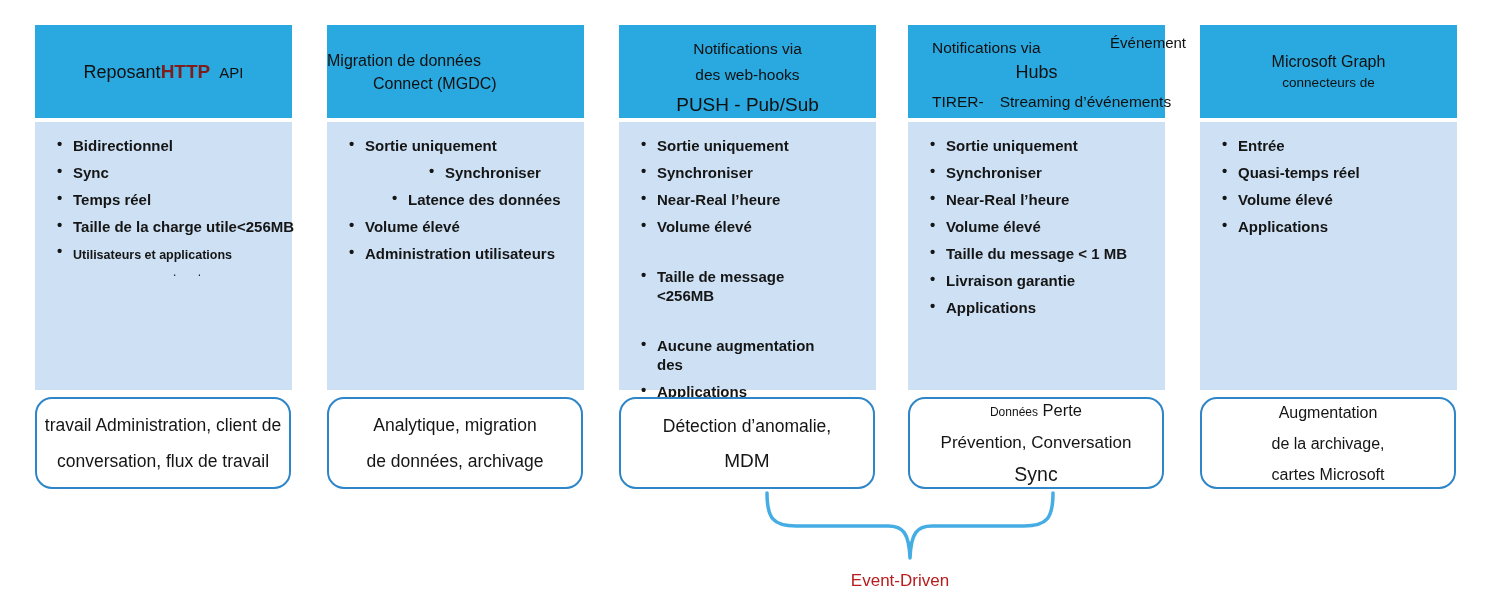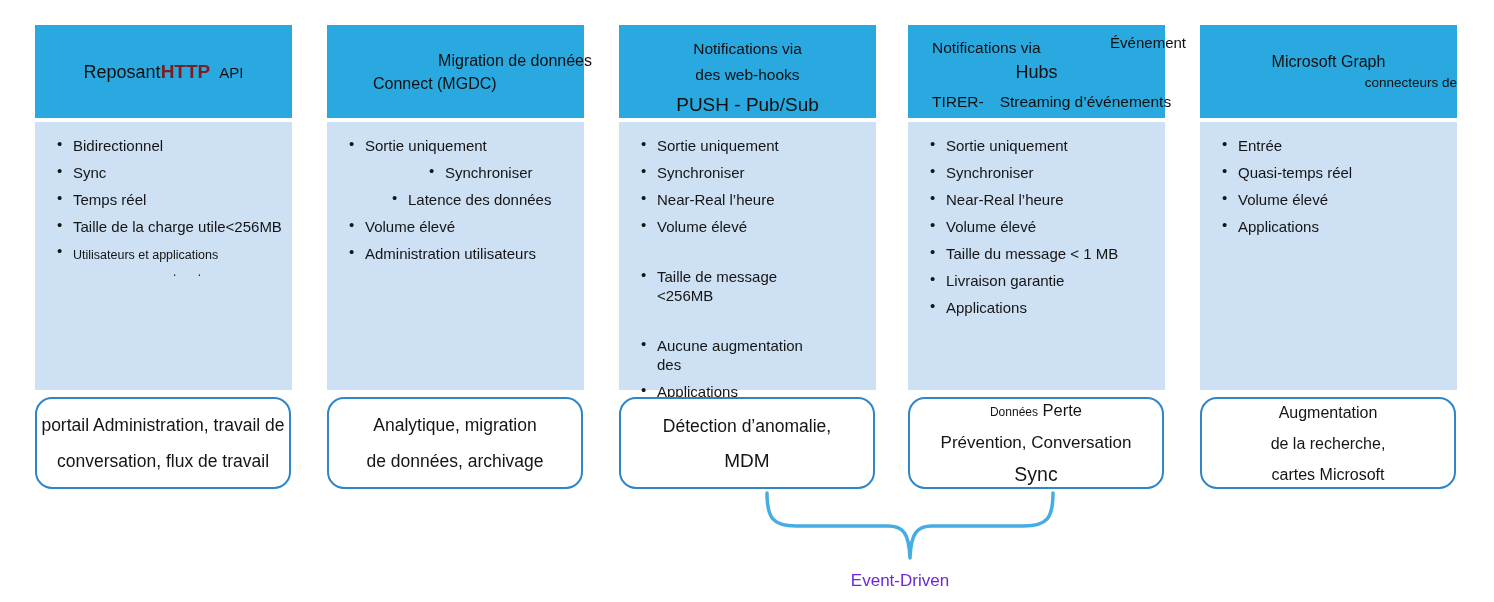--- a/index.html
+++ b/index.html
@@ -10,71 +10,71 @@
   .col{position:absolute;top:25px;width:257px;}
   .hdr{
     height:93px;background:#29A9E0;box-sizing:border-box;display:flex;
     flex-direction:column;overflow:visible;position:relative;color:#101010;
   }
   .hdr.center{justify-content:center;}
   .body{
     margin-top:4px;height:268px;background:#CDE0F4;box-sizing:border-box;
     padding-top:14px;
   }
-  ul{list-style:none;margin:0;padding:0 0 0 22px;}
+  ul{list-style:none;margin:0;padding:0 0 0 22px;font-weight:bold;}
   li{
     position:relative;padding-left:16px;margin-bottom:8px;font-size:15px;
     line-height:19px;white-space:nowrap;
   }
   li::before{content:"•";position:absolute;left:0;top:-2px;font-size:15px;}
   li.wrap{white-space:pre-line;margin-top:31px;}
   li.small{font-size:12.5px;line-height:17px;padding-top:3px;}
   li.ind-a{text-indent:80px;}
   li.ind-b{text-indent:43px;}
   .dots{margin:-7px 0 0 138px;font-size:12px;letter-spacing:9px;}
 
   
   .h1-line{text-align:center;font-size:18px;}
   .seg-bold{color:#7f1d1d;font-weight:bold;font-size:19px;}
   .seg-post{font-size:15px;margin-left:9px;}
 
-  .h2-l1{text-align:right;margin-right:-8px;font-size:16px;line-height:23px;}
+  .h2-l1{margin-right:-8px;font-size:16px;line-height:23px;}
   .h2-l2{text-align:left;padding-left:46px;font-size:16px;line-height:23px;}
 
   .hdr-flow{padding-top:11px;}
   .h3-l{text-align:center;font-size:15.5px;line-height:26px;}
   .h3-big{text-align:center;font-size:19px;line-height:26px;margin-top:4px;}
 
   .h4-l1{padding-left:24px;font-size:15.5px;line-height:24px;}
   .h4-tag{position:absolute;top:9px;right:-21px;font-size:15px;}
   .h4-l2{text-align:center;font-size:18px;line-height:24px;}
   .h4-l3{padding-left:24px;font-size:15.5px;line-height:24px;margin-top:6px;white-space:nowrap;}
   .h4-l3 .gap{margin-left:16px;}
 
   .h5-l1{text-align:center;font-size:16px;line-height:22px;}
-  .h5-l2{text-align:right;font-size:13.5px;line-height:20px;}
+  .h5-l2{text-align:center;font-size:13.5px;line-height:20px;}
 
   
   .bbox{
     position:absolute;top:397px;width:252px;height:88px;background:#fff;
     border:2.5px solid #2E86C8;border-radius:17px;display:flex;flex-direction:column;
     justify-content:center;align-items:center;text-align:center;overflow:visible;
   }
   .bl{font-size:17.5px;line-height:36px;white-space:nowrap;}
   .bl-big{font-size:19px;line-height:34px;white-space:nowrap;}
   .b4l1{font-size:16.5px;line-height:29px;white-space:nowrap;}
   .b4l1 .sm{font-size:12px;}
   .b4l2{font-size:17px;line-height:32px;white-space:nowrap;}
   .b4l3{font-size:19.5px;line-height:31px;white-space:nowrap;}
   .b5l{font-size:16px;line-height:31px;white-space:nowrap;}
 
   .brace{position:absolute;left:740px;top:488px;}
   .event-label{
     position:absolute;left:828px;top:571px;width:144px;text-align:center;
-    font-size:17px;color:#6d28d9;
+    font-size:17px;color:#b91c1c;
   }
 </style>
 </head>
 <body>
 
 <div class="canvas">
 
   <div class="col" style="left:35px">
     <div class="hdr center">
       <div class="h1-line"><span>Reposant</span><span class="seg-bold">HTTP</span><span class="seg-post">API</span></div>
@@ -157,21 +157,21 @@
       <ul>
         <li>Entrée</li>
         <li>Quasi-temps réel</li>
         <li>Volume élevé</li>
         <li>Applications</li>
       </ul>
     </div>
   </div>
 
   <div class="bbox" style="left:35px">
-    <div class="bl">portail Administration, travail de</div>
+    <div class="bl">travail Administration, client de</div>
     <div class="bl">conversation, flux de travail</div>
   </div>
 
   <div class="bbox" style="left:327px">
     <div class="bl">Analytique, migration</div>
     <div class="bl">de données, archivage</div>
   </div>
 
   <div class="bbox" style="left:619px">
     <div class="bl">Détection d’anomalie,</div>
@@ -179,21 +179,21 @@
   </div>
 
   <div class="bbox" style="left:908px">
     <div class="b4l1"><span class="sm">Données</span> <span>Perte</span></div>
     <div class="b4l2">Prévention, Conversation</div>
     <div class="b4l3">Sync</div>
   </div>
 
   <div class="bbox" style="left:1200px">
     <div class="b5l">Augmentation</div>
-    <div class="b5l">de la recherche,</div>
+    <div class="b5l">de la archivage,</div>
     <div class="b5l">cartes Microsoft</div>
   </div>
 
   <svg class="brace" width="340" height="92" viewBox="0 0 340 92" aria-hidden="true">
     <path d="M27 5 C27 30 33 38 56 38 L148 38 C163 38 169 45 170 70 C171 45 177 38 192 38 L284 38 C307 38 313 30 313 5" stroke="#45ADE4" stroke-width="3.5" fill="none" stroke-linecap="round" stroke-linejoin="round"></path>
   </svg>
 
   <div class="event-label">Event-Driven</div>
 
 </div>

